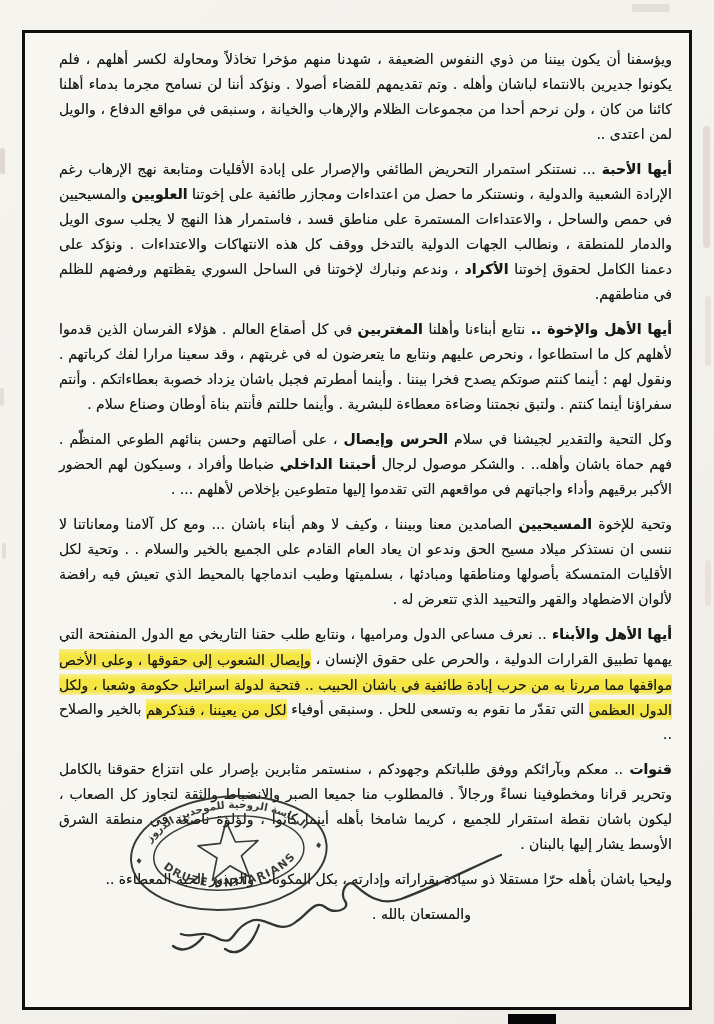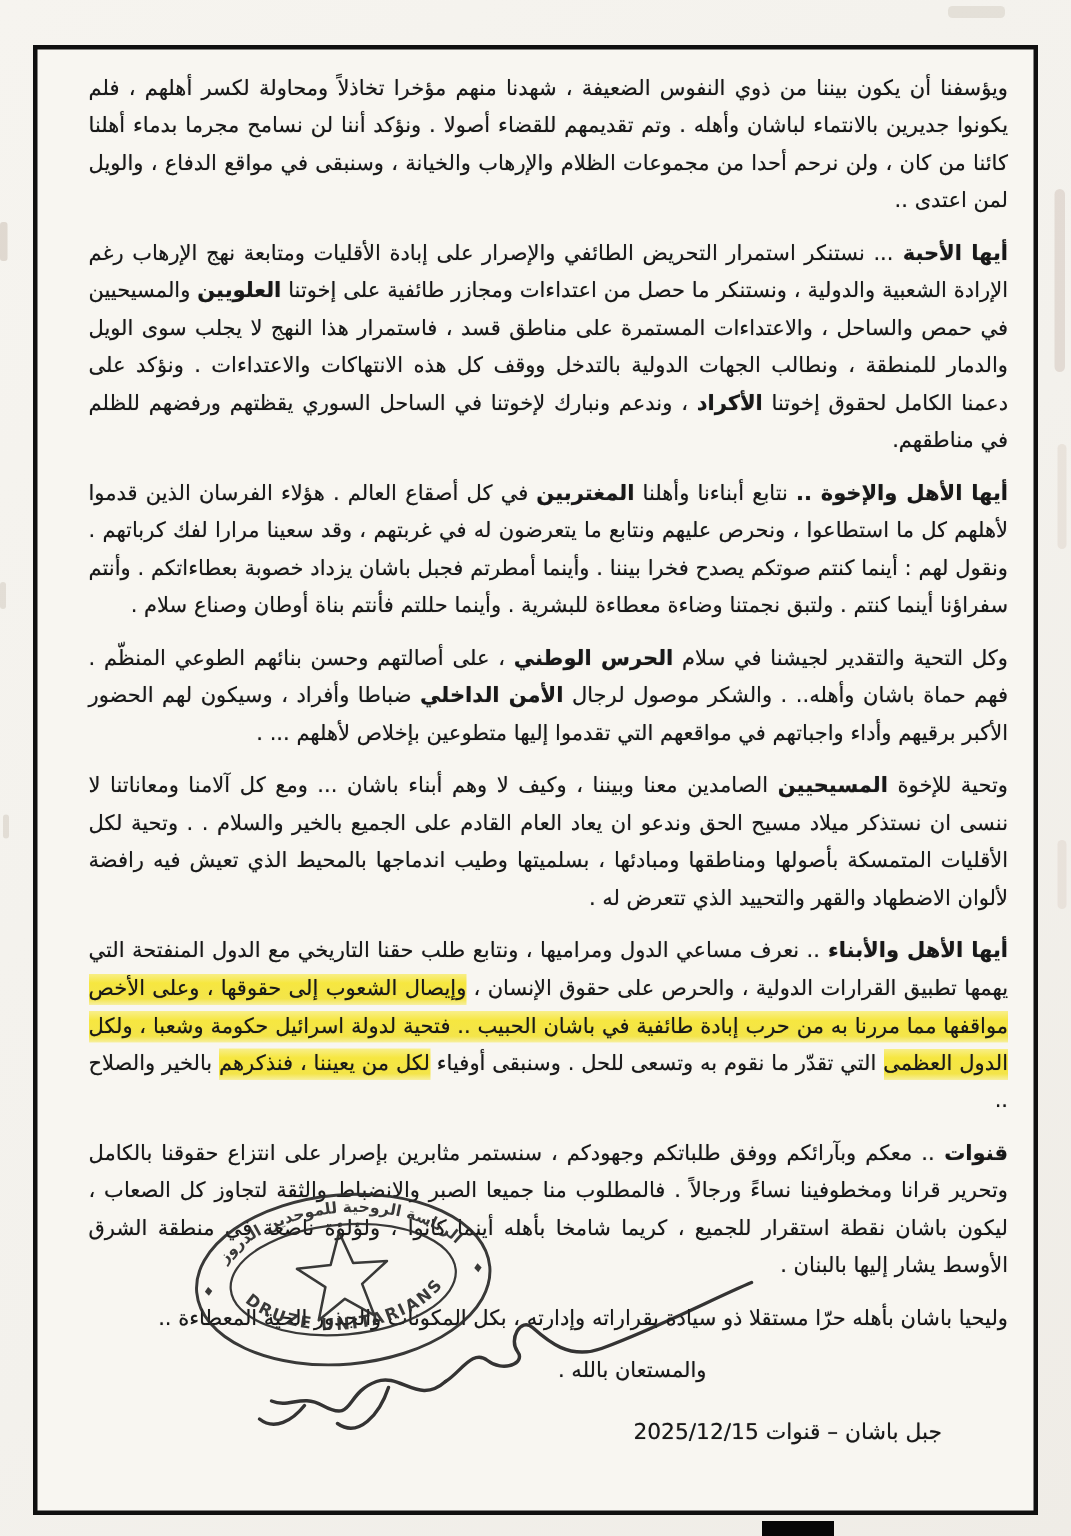--- a/index.html
+++ b/index.html
@@ -78,28 +78,27 @@
   <div class="art art5"></div>
   <div class="art art6"></div>
   <div class="art art7"></div>
 
   <div class="frame">
     <div class="content">
       <div id="paragraphs">
           <p class="para"><span>ويؤسفنا أن يكون بيننا من ذوي النفوس الضعيفة ، شهدنا منهم مؤخرا تخاذلاً ومحاولة لكسر أهلهم ، فلم يكونوا جديرين بالانتماء لباشان وأهله . وتم تقديمهم للقضاء أصولا . ونؤكد أننا لن نسامح مجرما بدماء أهلنا كائنا من كان ، ولن نرحم أحدا من مجموعات الظلام والإرهاب والخيانة ، وسنبقى في مواقع الدفاع ، والويل لمن اعتدى ..</span></p>
           <p class="para"><span class="b">أيها الأحبة </span><span>... نستنكر استمرار التحريض الطائفي والإصرار على إبادة الأقليات ومتابعة نهج الإرهاب رغم الإرادة الشعبية والدولية ، ونستنكر ما حصل من اعتداءات ومجازر طائفية على إخوتنا </span><span class="b">العلويين</span><span> والمسيحيين في حمص والساحل ، والاعتداءات المستمرة على مناطق قسد ، فاستمرار هذا النهج لا يجلب سوى الويل والدمار للمنطقة ، ونطالب الجهات الدولية بالتدخل ووقف كل هذه الانتهاكات والاعتداءات .  ونؤكد على دعمنا الكامل لحقوق إخوتنا </span><span class="b">الأكراد</span><span> ، وندعم ونبارك لإخوتنا في الساحل السوري يقظتهم ورفضهم للظلم في مناطقهم.</span></p>
           <p class="para"><span class="b">أيها الأهل والإخوة ..</span><span> نتابع أبناءنا وأهلنا </span><span class="b">المغتربين</span><span> في كل أصقاع العالم . هؤلاء الفرسان الذين قدموا لأهلهم كل ما استطاعوا ، ونحرص عليهم ونتابع ما يتعرضون  له في غربتهم ، وقد سعينا مرارا لفك كرباتهم .   ونقول لهم : أينما كنتم صوتكم يصدح فخرا بيننا . وأينما أمطرتم فجبل باشان يزداد خصوبة بعطاءاتكم .  وأنتم سفراؤنا أينما كنتم . ولتبق نجمتنا وضاءة معطاءة للبشرية . وأينما حللتم فأنتم بناة أوطان وصناع سلام .</span></p>
-          <p class="para"><span>وكل التحية والتقدير لجيشنا في سلام </span><span class="b">الحرس الوطني</span><span> ، على أصالتهم وحسن بنائهم الطوعي المنظّم . فهم حماة باشان وأهله.. . والشكر موصول لرجال </span><span class="b">الأمن الداخلي</span><span> ضباطا وأفراد ،  وسيكون لهم الحضور الأكبر برقيهم وأداء واجباتهم في مواقعهم التي تقدموا إليها متطوعين بإخلاص لأهلهم ...      .</span></p>
+          <p class="para"><span>وكل التحية والتقدير لجيشنا في سلام </span><span class="b">الحرس وإيصال</span><span> ، على أصالتهم وحسن بنائهم الطوعي المنظّم . فهم حماة باشان وأهله.. . والشكر موصول لرجال </span><span class="b">أحبتنا الداخلي</span><span> ضباطا وأفراد ،  وسيكون لهم الحضور الأكبر برقيهم وأداء واجباتهم في مواقعهم التي تقدموا إليها متطوعين بإخلاص لأهلهم ...      .</span></p>
           <p class="para"><span>وتحية للإخوة </span><span class="b">المسيحيين</span><span> الصامدين معنا وبيننا ، وكيف لا وهم أبناء باشان ...  ومع كل آلامنا ومعاناتنا لا ننسى ان نستذكر ميلاد مسيح الحق وندعو ان يعاد العام القادم على الجميع بالخير والسلام . . وتحية لكل الأقليات المتمسكة بأصولها ومناطقها ومبادئها ، بسلميتها وطيب اندماجها بالمحيط الذي تعيش فيه رافضة لألوان الاضطهاد والقهر والتحييد الذي تتعرض له .</span></p>
           <p class="para"><span class="b">أيها الأهل والأبناء </span><span>.. نعرف مساعي الدول ومراميها ، ونتابع طلب حقنا التاريخي مع الدول المنفتحة التي يهمها تطبيق القرارات الدولية ، والحرص على حقوق الإنسان ، </span><span class="hl">وإيصال الشعوب إلى حقوقها ، وعلى الأخص مواقفها مما مررنا به من حرب إبادة طائفية في باشان الحبيب .. فتحية لدولة اسرائيل حكومة وشعبا ، ولكل الدول العظمى</span><span> التي تقدّر ما نقوم به وتسعى للحل . وسنبقى أوفياء </span><span class="hl">لكل من يعيننا ، فنذكرهم</span><span> بالخير والصلاح ..</span></p>
           <p class="para"><span class="b">قنوات </span><span>.. معكم وبآرائكم ووفق طلباتكم وجهودكم ، سنستمر مثابرين  بإصرار على انتزاع حقوقنا بالكامل وتحرير قرانا ومخطوفينا نساءً ورجالاً . فالمطلوب منا جميعا الصبر والانضباط والثقة لتجاوز كل الصعاب ، ليكون  باشان نقطة استقرار للجميع ، كريما شامخا بأهله أينما كانوا ، ولؤلؤة ناصعة في منطقة الشرق الأوسط يشار إليها بالبنان .</span></p>
           <p class="para"><span>وليحيا باشان بأهله حرّا مستقلا ذو سيادة بقراراته وإدارته ، بكل المكونات  والجذور الحية المعطاءة ..</span></p>
         </div>
       <p class="istian">والمستعان بالله .</p>
-      <p class="dateline">جبل باشان – قنوات   2025/12/15</p>
     </div>
 
     <svg class="stamp" viewBox="0 0 210 130" aria-hidden="true">
       <defs>
         <path id="arcT" d="M 18,68 A 87,50 0 0 1 192,68" fill="none"></path>
         <path id="arcB" d="M 30,58 A 76,46 0 0 0 180,58" fill="none"></path>
       </defs>
       <ellipse cx="105" cy="63" rx="99" ry="57" fill="none" stroke="#2b2b2b" stroke-width="2"></ellipse>
       <ellipse cx="105" cy="63" rx="76" ry="37" fill="none" stroke="#2b2b2b" stroke-width="1.5"></ellipse>
       <path d="M105,31 L112.6,52.5 L135.4,53.1 L117.4,67 L123.8,88.9 L105,76 L86.2,88.9 L92.6,67 L74.6,53.1 L97.4,52.5 Z" fill="none" stroke="#2b2b2b" stroke-width="1.7" stroke-linejoin="round"></path>

